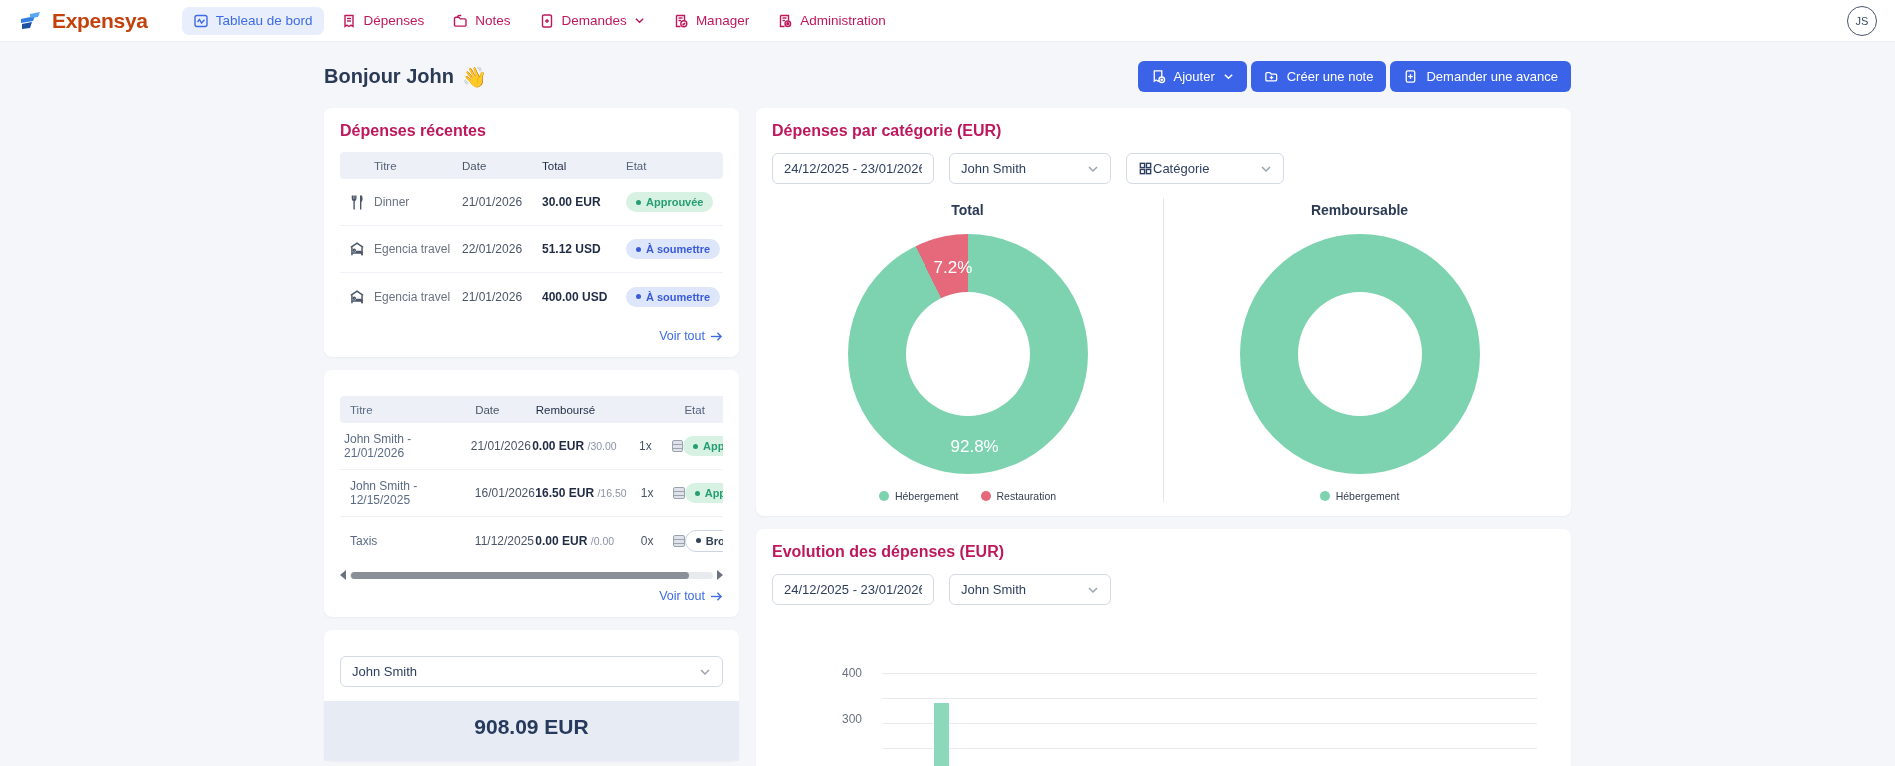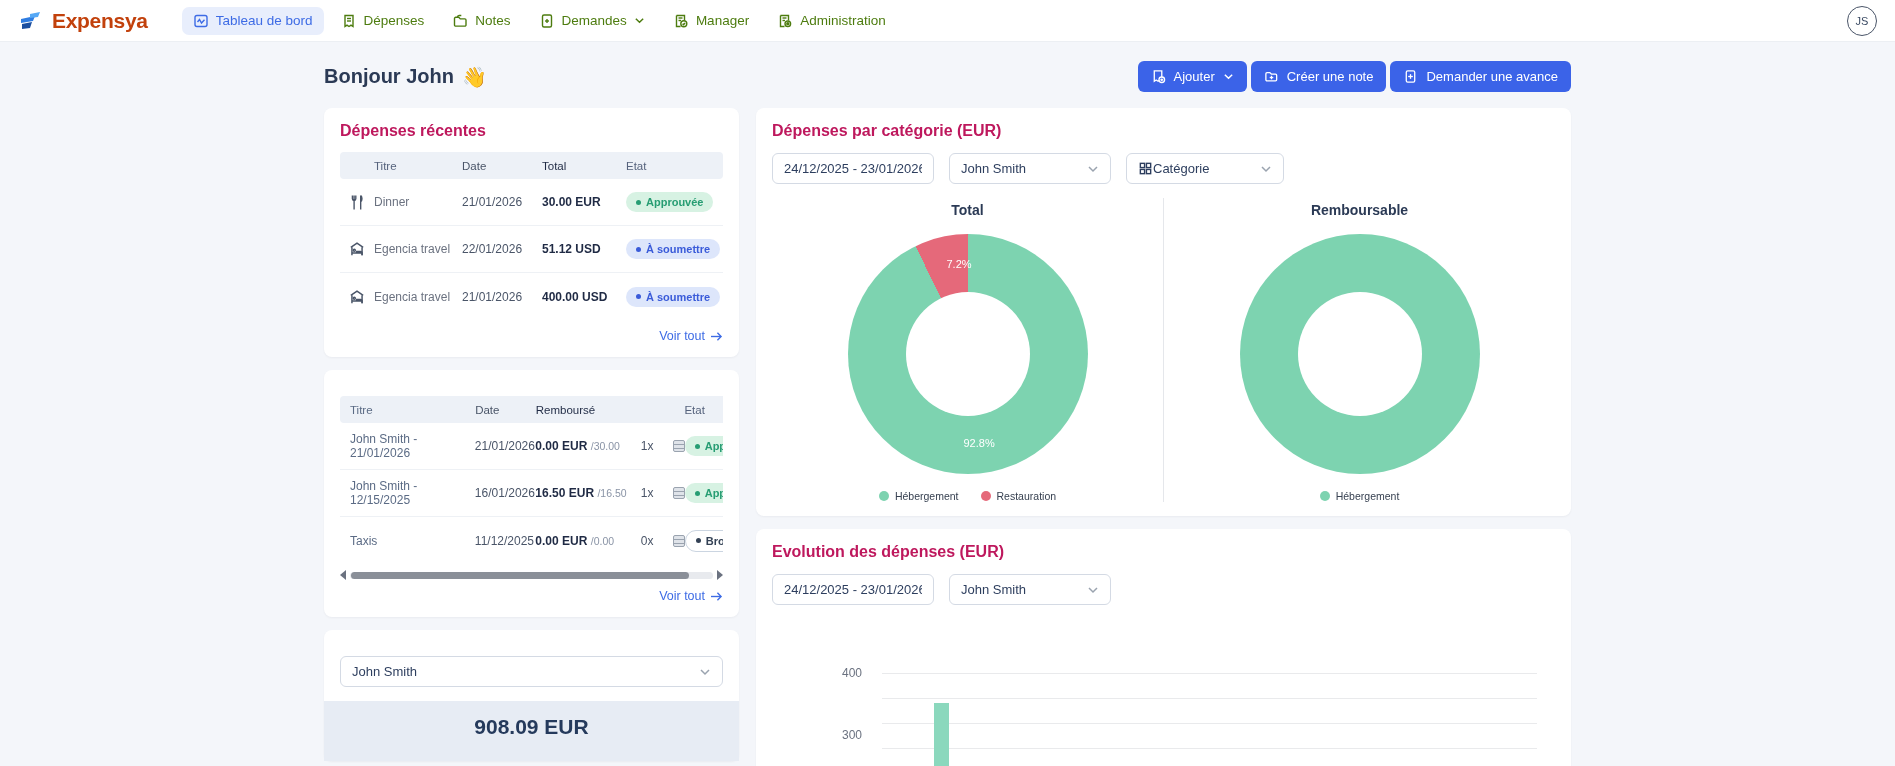--- a/index.html
+++ b/index.html
@@ -6,21 +6,21 @@
   html,body { width:1895px; height:766px; overflow:hidden; }
   body { font-family:"Liberation Sans", sans-serif; background:#f4f6fa; color:#25395b; }
 
   
   .topbar { height:42px; background:#fff; border-bottom:1px solid #eceff3;
             display:flex; align-items:center; padding:0 18px; }
   .brand { display:flex; align-items:center; gap:8px; margin-right:34px; }
   .brand-name { font-size:21px; font-weight:bold; color:#c2410c; letter-spacing:-0.3px; }
   .nav { display:flex; align-items:center; gap:6px; flex:1; }
   .nav-item { display:flex; align-items:center; gap:7px; padding:6px 11px; border-radius:7px;
-              font-size:13.5px; color:#4d7c0f; cursor:pointer; white-space:nowrap; }
+              font-size:13.5px; color:#be185d; cursor:pointer; white-space:nowrap; }
   .nav-item svg { flex:none; }
   .nav-item.active { background:#e8eefc; color:#3d6be5; }
   .avatar { width:30px; height:30px; border-radius:50%; border:1.5px solid #4a5568;
             display:flex; align-items:center; justify-content:center;
             font-size:11px; color:#3a4a63; background:#fff; cursor:pointer; }
 
   
   .container { width:1247px; margin:0 auto; }
   .page-head { display:flex; justify-content:space-between; align-items:center; margin-top:19px; }
   .greeting { font-size:20px; font-weight:600; color:#2b3a55; display:flex; gap:8px; align-items:center; }
@@ -91,21 +91,21 @@
 
   
   .donut-row { display:flex; margin-top:14px; }
   .donut-half { flex:1; display:flex; flex-direction:column; align-items:center; }
   .donut-half.left { border-right:1px solid #e5e7eb; }
   .donut-title { font-size:14px; font-weight:bold; color:#2b3a55; margin-top:4px; }
   .donut-wrap { position:relative; width:240px; height:240px; margin-top:16px; }
   .donut { width:240px; height:240px; border-radius:50%; }
   .donut-hole { position:absolute; left:58px; top:58px; width:124px; height:124px;
                 border-radius:50%; background:#fff; }
-  .slice-label { position:absolute; font-size:11px; color:#fff;margin-left:13px; }
+  .slice-label { position:absolute; font-size:17px; color:#fff; }
   .lab-small { left:86px; top:24px; }
   .lab-big { left:103px; top:203px; }
   .legend { display:flex; gap:22px; margin-top:16px; }
   .legend-item { display:flex; align-items:center; gap:6px; font-size:10.5px; color:#374151; }
   .legend-dot { width:10px; height:10px; border-radius:50%; }
 
   
   .chart-area { position:relative; height:170px; margin-top:18px; }
   .gridline { position:absolute; left:110px; right:18px; height:1px; background:#e9eaec; }
   .ytick { position:absolute; width:90px; text-align:right; font-size:12px; color:#6b7280;
@@ -301,21 +301,21 @@
         <div class="notes-clip">
           <div class="ntbl">
             <div class="thead">
               <span class="n-titre" style="margin-left:10px">Titre</span>
               <span class="n-date">Date</span>
               <span class="n-amt" style="font-weight:normal">Remboursé</span>
               <span class="n-cnt"></span>
               <span class="n-etat">Etat</span>
             </div>
             <div class="trow">
-              <span class="n-titre" style="margin-left:10px">John Smith - 21/01/2026</span>
+              <span class="n-titre" style="margin-left:4px">John Smith - 21/01/2026</span>
               <span class="n-date">21/01/2026</span>
               <span class="n-amt"><b>0.00 EUR</b> <span class="of">/30.00</span></span>
               <span class="n-cnt">
                   <span>1x</span>
                   <span class="icon-grid-sm"></span>
                 </span>
               <span class="n-etat"><span class="badge approved">Approuvée</span></span>
             </div>
             <div class="trow">
               <span class="n-titre" style="margin-left:10px">John Smith - 12/15/2025</span>
@@ -438,21 +438,21 @@
           <input class="date-input" readonly="" value="24/12/2025 - 23/01/2026" style="">
           <div class="select sel-w">
             <span>John Smith</span>
             <svg width="12" height="12" viewBox="0 0 12 12" fill="none" stroke="#9aa3af" stroke-width="1.5">
                 <polyline points="2,4 6,8 10,4"></polyline>
               </svg>
           </div>
         </div>
         <div class="chart-area">
           <span class="ytick" style="top:50px">400</span>
-          <span class="ytick" style="top:112px">300</span>
+          <span class="ytick" style="top:96px">300</span>
           <span class="gridline" style="top:50px"></span>
           <span class="gridline" style="top:75px"></span>
           <span class="gridline" style="top:100px"></span>
           <span class="gridline" style="top:125px"></span>
           <span class="bar" style="left: 162px; top: 80px; height: 150px; background: rgb(139, 216, 189);"></span>
         </div>
       </div>
     </div>
   </div>
 </div>

